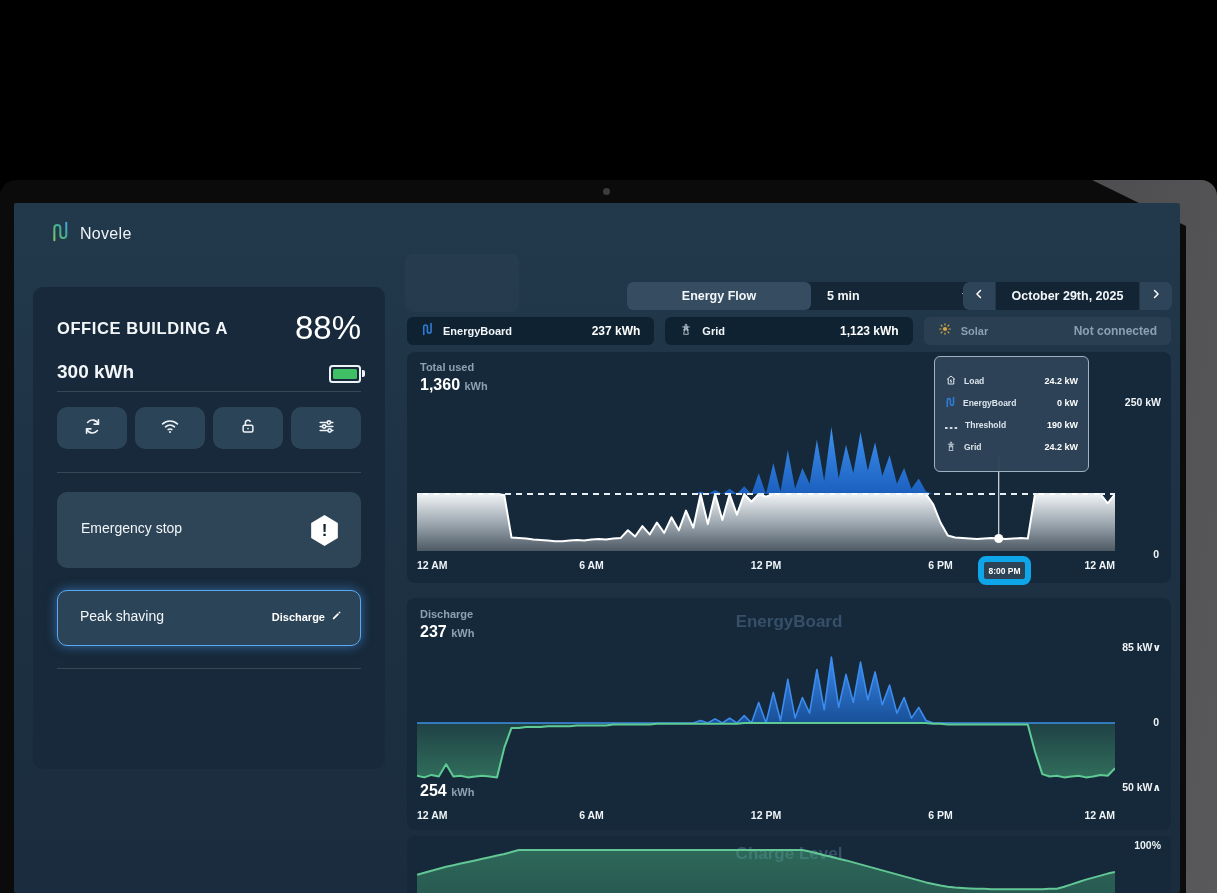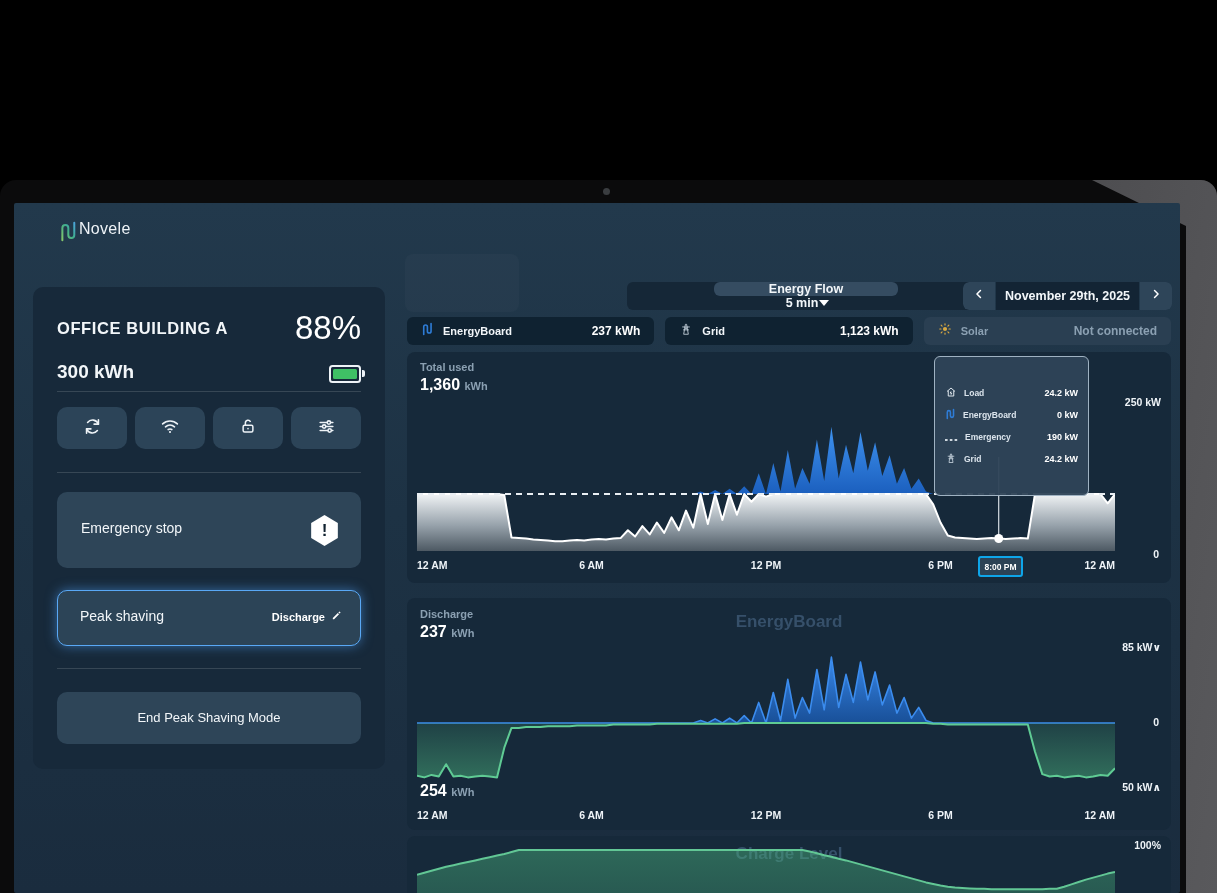--- a/index.html
+++ b/index.html
@@ -8,21 +8,21 @@
   .laptop{position:absolute;left:0;top:180px;width:1217px;height:713px;background:#0b0b0c;
           border-radius:16px 16px 0 0;overflow:hidden;}
   .lid-edge{position:absolute;inset:0;
             background:linear-gradient(100deg,#252528 0%,#3a3a3d 50%,#59595c 100%);
             clip-path:polygon(1092px 0,1217px 0,1217px 713px,1186px 713px,1186px 46px);}
   .camera{position:absolute;left:603px;top:8px;width:7px;height:7px;border-radius:50%;background:#3a3d40;}
   .screen{position:absolute;left:14px;top:23px;width:1166px;height:690px;overflow:hidden;
           background:linear-gradient(180deg,#22394c 0%,#1d3244 45%,#1a2c3e 100%);border-radius:2px;}
   
   .topbar{position:absolute;left:0;top:0;width:100%;height:57px;}
-  .brand{position:absolute;left:44px;top:17px;display:flex;align-items:flex-start;}
+  .brand{position:absolute;left:36px;top:17px;display:flex;align-items:flex-end;gap:9px;}
   .brand-name{color:#eef3f7;font-size:16px;letter-spacing:.3px;}
   
   .sidebar{position:absolute;left:19px;top:84px;width:352px;height:482px;background:#17293a;border-radius:10px;}
   .sb-head{position:absolute;left:24px;right:24px;top:22px;}
   .sb-name{color:#f2f6f9;font-size:16.5px;font-weight:700;letter-spacing:.6px;position:absolute;left:0;top:10px;}
   .sb-soc{color:#fff;font-size:33px;font-weight:400;position:absolute;right:0;top:0;}
   .sb-cap{color:#f2f6f9;font-size:19px;font-weight:700;position:absolute;left:0;top:52px;}
   .battery{position:absolute;right:0;top:56px;width:28px;height:14px;border:2px solid #eef3f7;border-radius:3.5px;}
   .battery:after{content:"";position:absolute;right:-6px;top:2.5px;width:3px;height:7px;background:#eef3f7;border-radius:0 2px 2px 0;}
   .battery-fill{position:absolute;inset:2px;background:#3fc065;border-radius:1.5px;}
@@ -35,21 +35,21 @@
   .hex{position:absolute;right:22px;top:23px;width:29px;height:31px;background:#fff;
        clip-path:polygon(50% 0,96% 26%,96% 74%,50% 100%,4% 74%,4% 26%);
        display:flex;align-items:center;justify-content:center;color:#10212f;font-weight:800;font-size:17px;}
   .card-peak{top:303px;height:54px;border:1.5px solid #59a8f5;box-shadow:0 0 12px rgba(80,160,245,.55);background:#2c4457;}
   .card-peak .lbl{position:absolute;left:22px;top:17px;font-size:14px;}
   .peak-mode{position:absolute;right:18px;top:19px;display:flex;align-items:center;gap:6px;color:#fff;font-size:11px;font-weight:700;}
   .card-end{top:405px;height:52px;}
   .card-end .lbl{position:absolute;left:0;right:0;top:18px;text-align:center;font-size:13px;}
   
   .ghost{position:absolute;left:391px;top:51px;width:114px;height:58px;background:rgba(255,255,255,.025);border-radius:8px;}
-  .seg{position:absolute;left:613px;top:79px;width:358px;height:28px;background:#152737;border-radius:6px;display:flex;align-items:center;flex-direction:column;}
+  .seg{position:absolute;left:613px;top:79px;width:358px;height:28px;background:#152737;border-radius:6px;display:flex;align-items:center;}
   .seg-active{width:184px;height:28px;background:#354c61;border-radius:6px;display:flex;align-items:center;justify-content:center;
               color:#f2f6f9;font-size:12.5px;font-weight:700;cursor:pointer;}
   .seg-int{flex:1;display:flex;align-items:center;color:#f2f6f9;font-size:12.5px;font-weight:700;padding-left:16px;cursor:pointer;}
   .seg-caret{margin-left:auto;margin-right:12px;display:flex;}
   .datenav{position:absolute;left:949px;top:79px;width:209px;height:28px;display:flex;border-radius:6px;overflow:hidden;}
   .dn-btn{width:32px;background:#2e4559;display:flex;align-items:center;justify-content:center;cursor:pointer;}
   .dn-date{flex:1;background:#132434;display:flex;align-items:center;justify-content:center;color:#f2f6f9;font-size:12.5px;font-weight:700;margin:0 1px;cursor:pointer;}
   .dn-prev{border-radius:6px 0 0 6px;}
   .dn-next{border-radius:0 6px 6px 0;}
   
@@ -68,25 +68,25 @@
   .p-bigval{position:absolute;left:13px;color:#fff;font-size:16px;font-weight:700;}
   .p-bigval .u{color:#8ba0b2;font-size:11px;font-weight:700;}
   .p-title{position:absolute;left:0;right:0;text-align:center;color:#36506a;font-size:17px;font-weight:700;}
   .ytick{position:absolute;color:#eef3f7;font-size:10.5px;font-weight:700;text-align:left;}
   .plot{position:absolute;left:10px;width:698px;}
   .plot svg{display:block;width:100%;height:100%;}
   .xaxis{position:absolute;left:10px;width:698px;height:14px;}
   .xaxis span{position:absolute;color:#eef3f7;font-size:10.5px;font-weight:700;white-space:nowrap;}
   .xt0{left:0;} .xt1{left:25%;transform:translateX(-50%);} .xt2{left:50%;transform:translateX(-50%);}
   .xt3{left:75%;transform:translateX(-50%);} .xt4{right:0;}
-  .time-badge{position:absolute;left:571px;top:204px;width:41px;height:17px;background:#2c4255;border:2px solid #0ea5e9;
-              border-radius:3px;color:#fff;font-size:8.5px;font-weight:700;display:flex;align-items:center;justify-content:center;}
+  .time-badge{position:absolute;left:571px;top:204px;width:41px;height:17px;background:#2c4255;border:6px solid #0ea5e9;
+              border-radius:8px;color:#fff;font-size:8.5px;font-weight:700;display:flex;align-items:center;justify-content:center;}
   
   .tooltip{position:absolute;left:527px;top:4px;width:133px;background:rgba(47,68,87,.96);border:1px solid #9fb2c2;
-           border-radius:6px;padding:25px 10px;z-index:3;}
+           border-radius:6px;padding:13px 10px;z-index:3;}
   .tt-row{display:flex;align-items:center;gap:7px;height:22px;}
   .tt-lbl{color:#dbe4ec;font-size:8.5px;font-weight:700;}
   .tt-val{margin-left:auto;color:#fff;font-size:9px;font-weight:700;}
   .c2-bottomval{position:absolute;left:13px;top:184px;color:#fff;font-size:16px;font-weight:700;}
   .c2-bottomval .u{color:#8ba0b2;font-size:11px;font-weight:700;}
 </style>
 </head>
 <body>
 
 <div class="laptop">
@@ -180,23 +180,20 @@
           <span>
             <svg width="11" height="11" viewBox="0 0 24 24" fill="#fff">
               <path d="M4,17.3 L14.9,6.4 l2.7,2.7 L6.7,20 H4 z M16.1,5.2 l1.5,-1.5 a1.1,1.1 0 0 1 1.6,0 l1.1,1.1 a1.1,1.1 0 0 1 0,1.6 l-1.5,1.5 z"></path>
             </svg>
           </span>
         </span>
       </div>
 
       <div class="sb-div" style="top:381px;"></div>
 
-      <div class="card card-end">
-        <span class="lbl">End Peak Shaving Mode</span>
-      </div>
     </aside>
 
     <div class="ghost"></div>
 
     <div class="seg">
       <div class="seg-active">Energy Flow</div>
       <div class="seg-int">
         <span>5 min</span>
         <span class="seg-caret">
           <svg width="12" height="8" viewBox="0 0 12 8">
@@ -207,21 +204,21 @@
     </div>
 
     <div class="datenav">
       <div class="dn-btn dn-prev">
         <span>
           <svg width="14" height="14" viewBox="0 0 24 24" fill="none" stroke="#fff" stroke-width="2.6" stroke-linecap="round" stroke-linejoin="round">
               <polyline points="14.5,6 8.5,12 14.5,18"></polyline>
             </svg>
         </span>
       </div>
-      <div class="dn-date">November 29th, 2025</div>
+      <div class="dn-date">October 29th, 2025</div>
       <div class="dn-btn dn-next">
         <span>
           <svg width="14" height="14" viewBox="0 0 24 24" fill="none" stroke="#fff" stroke-width="2.6" stroke-linecap="round" stroke-linejoin="round">
               <polyline points="9.5,6 15.5,12 9.5,18"></polyline>
             </svg>
         </span>
       </div>
     </div>
 
     <div class="stats">
@@ -280,21 +277,21 @@
           </span>
           <span class="tt-lbl">EnergyBoard</span>
           <span class="tt-val">0 kW</span>
         </div>
         <div class="tt-row">
           <span>
             <svg width="13" height="4" viewBox="0 0 13 4">
                 <line x1="0" y1="2" x2="13" y2="2" stroke="#cfd8df" stroke-width="2" stroke-dasharray="2.6,2.2"></line>
               </svg>
           </span>
-          <span class="tt-lbl">Emergency</span>
+          <span class="tt-lbl">Threshold</span>
           <span class="tt-val">190 kW</span>
         </div>
         <div class="tt-row">
           <span>
             <svg width="12" height="12" viewBox="0 0 24 24" fill="none" stroke="#b9c6d1" stroke-width="1.8" stroke-linejoin="round">
               <path d="M8,21 L11,4 h2 L16,21 M5.5,8.5 h13 M7,13.5 h10 M8.8,8.5 l6.4,5 M15.2,8.5 l-6.4,5 M8,21 h8"></path>
             </svg>
           </span>
           <span class="tt-lbl">Grid</span>
           <span class="tt-val">24.2 kW</span>

